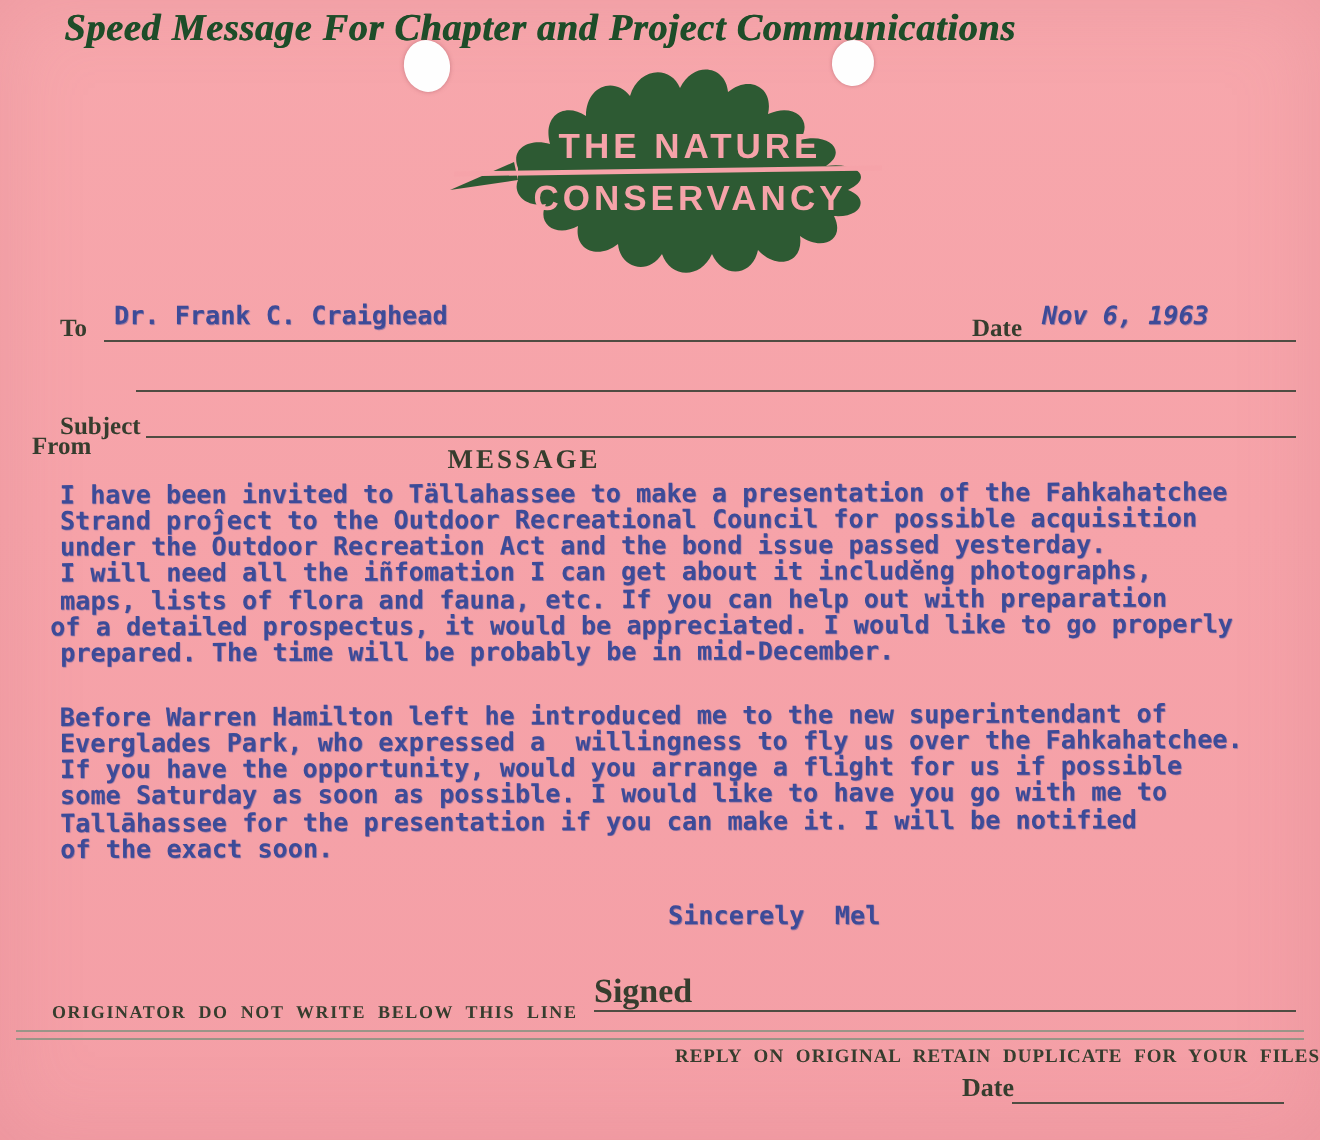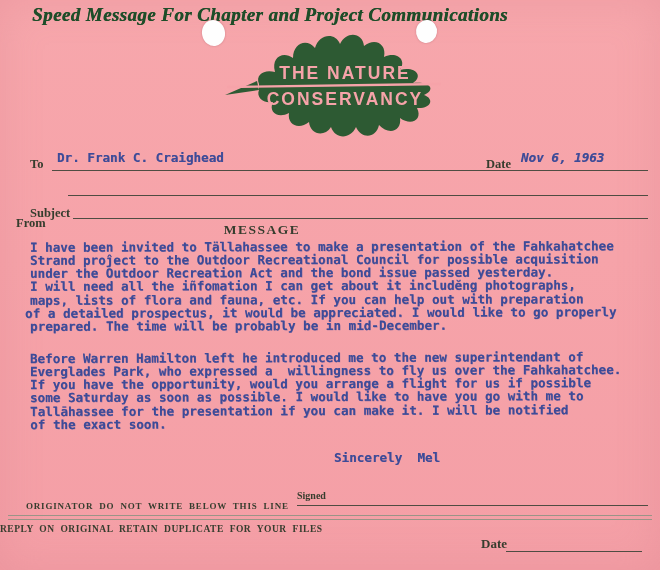--- a/index.html
+++ b/index.html
@@ -64,34 +64,34 @@
   .date-label{left:486px;top:157px;}
   .date-value{left:521px;top:151px;font-style:italic;}
   .rule-to{left:52px;top:170px;width:596px;}
   .to-value2{left:57px;top:173px;}
   .from-label{left:16px;top:184px;margin-top:32px;}
   .rule-from{left:68px;top:195px;width:580px;}
   .subject-label{left:30px;top:206px;}
   .subject-value{left:104px;top:199px;}
   .rule-subject{left:73px;top:218px;width:575px;}
   
-  .signed-label{left:297px;top:489px;font-size:10px;}
+  .signed-label{left:297px;top:489px;font-size:17px;}
   .rule-signed{left:297px;top:505px;width:351px;}
   .originator{
     left:26px;top:501px;
     font:700 9px/11px "Liberation Serif", serif;color:var(--label-ink,#363d2e);
     letter-spacing:.8px;word-spacing:3px;
   }
   .double-rule{
     left:8px;top:515px;width:644px;height:2.5px;
     border-top:1.5px solid var(--double-rule,#9a9487);
     border-bottom:1.5px solid var(--double-rule,#9a9487);
   }
   .reply-instruction{
-    top:523px;left:0;width:660px;text-align:left;
+    top:523px;left:0;width:660px;text-align:right;
     font:700 9.5px/12px "Liberation Serif", serif;color:var(--label-ink,#363d2e);
     letter-spacing:.5px;word-spacing:3px;
   }
   .reply-here{
     top:536px;left:155px;width:310px;text-align:center;
     font:700 14px/17px "Liberation Serif", serif;color:var(--label-ink,#363d2e);
     letter-spacing:1.5px;word-spacing:6px;
   }
   .bottom-date-label{left:481px;top:537px;font-size:13px;}
   .rule-bottom-date{left:506px;top:551px;width:136px;}

